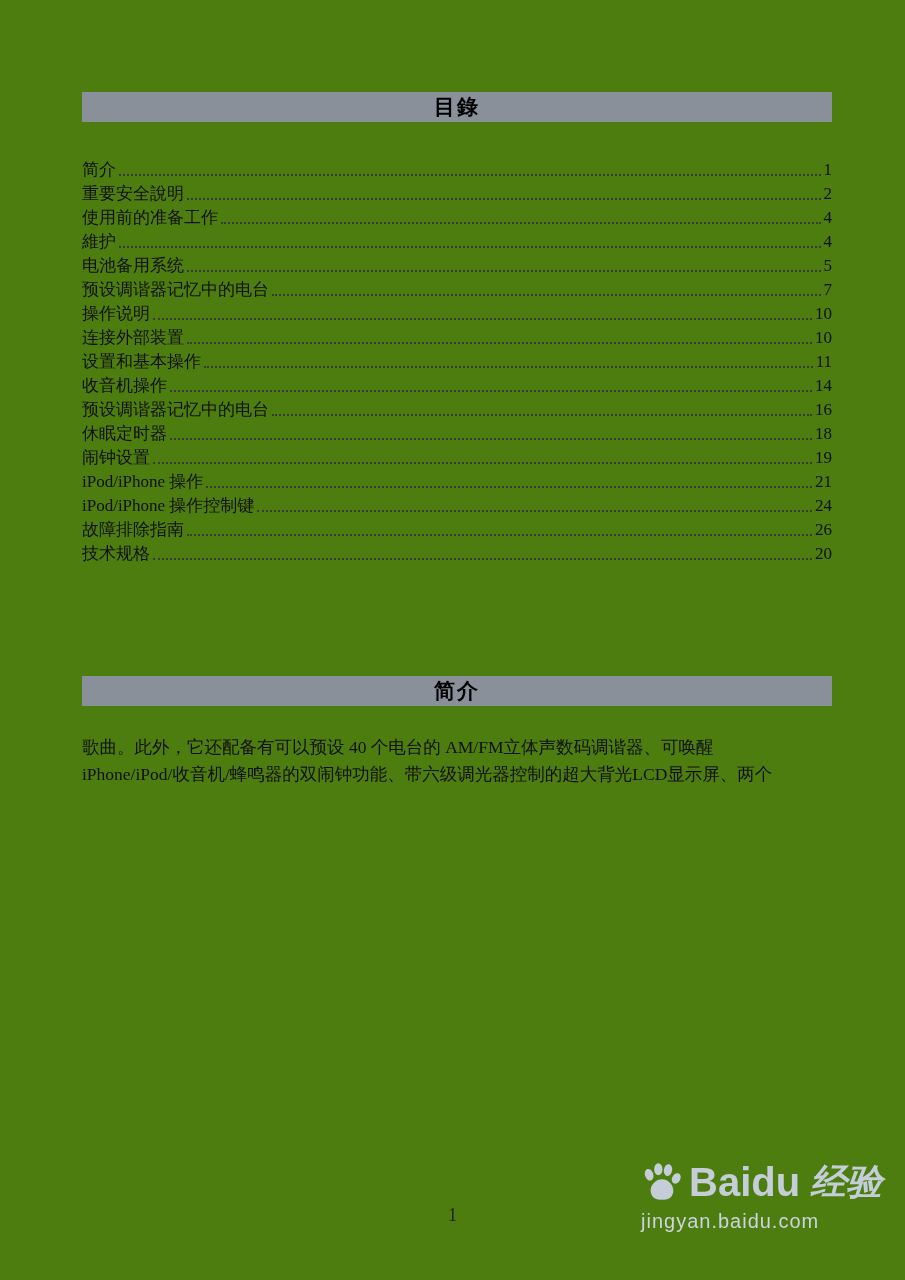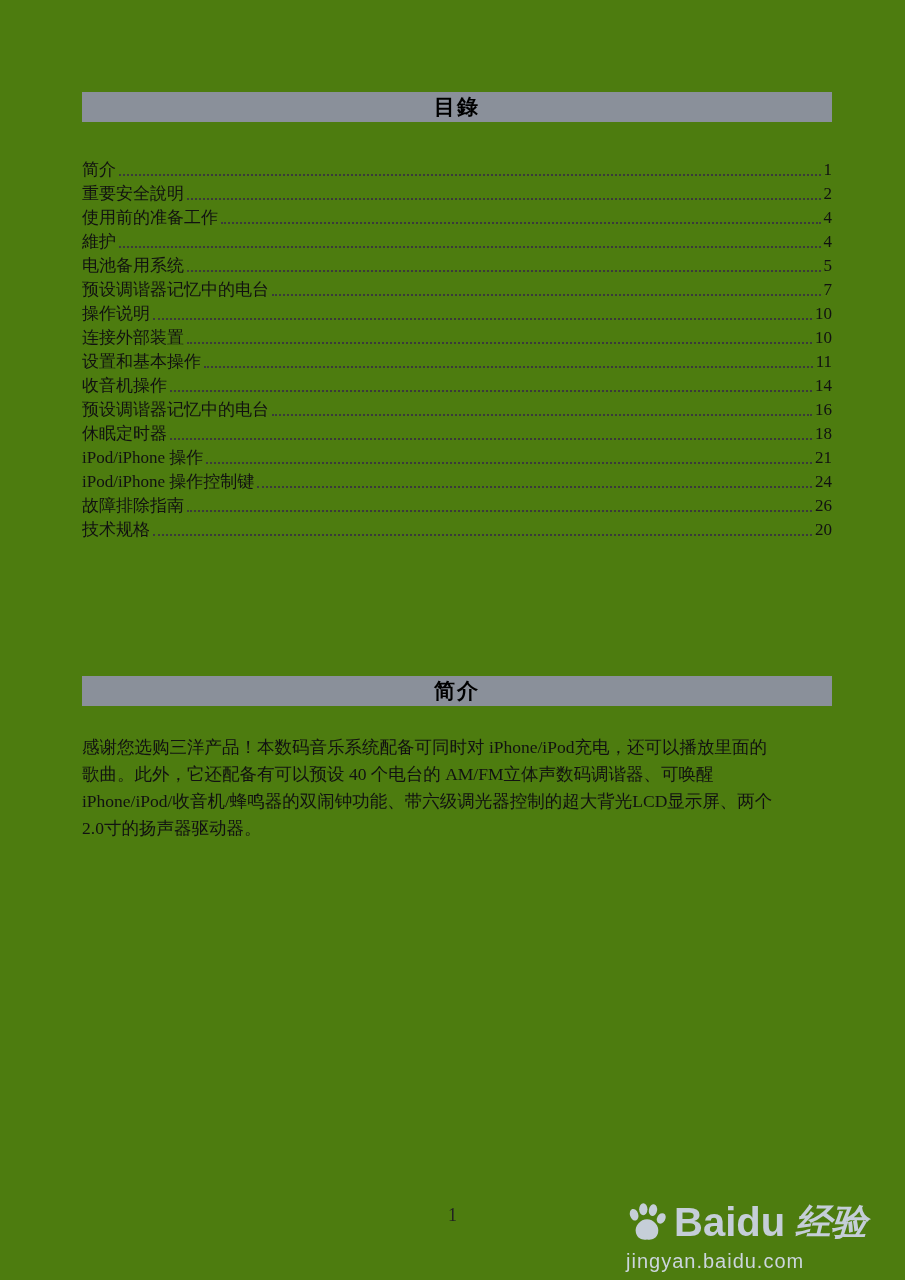--- a/index.html
+++ b/index.html
@@ -47,24 +47,23 @@
   .intro-line { line-height: 27px; white-space: nowrap; }
 
   
   .page-number {
     position: absolute; left: 0; top: 1205px; width: 905px;
     text-align: center; font-size: 18px; color: #222222;
   }
 
   
   .watermark {
-    position: absolute; left: 624px; top: 1158px;
+    position: absolute; left: 639px; top: 1158px;
     font-family: "Liberation Sans", sans-serif;
     user-select: none;
-    margin-top: 40px;
   }
   .wm-brand-row { display: flex; align-items: center; gap: 4px; }
   .paw-icon { width: 46px; height: 46px; display: block; }
   .wm-brand {
     font-size: 40px; font-weight: bold; letter-spacing: 0px;
   }
   .wm-suffix {
     font-size: 36px; font-weight: bold; margin-left: 6px; font-style: italic;
   }
   .wm-url {
@@ -148,20 +147,25 @@
     <span class="toc-leader"></span>
     <span class="toc-page">16</span>
   </div>
 
   <div class="toc-row">
     <span class="toc-title">休眠定时器</span>
     <span class="toc-leader"></span>
     <span class="toc-page">18</span>
   </div>
 
+  <div class="toc-row">
+    <span class="toc-title">闹钟设置</span>
+    <span class="toc-leader"></span>
+    <span class="toc-page">19</span>
+  </div>
 
   <div class="toc-row">
     <span class="toc-title">iPod/iPhone 操作</span>
     <span class="toc-leader"></span>
     <span class="toc-page">21</span>
   </div>
 
   <div class="toc-row">
     <span class="toc-title">iPod/iPhone 操作控制键</span>
     <span class="toc-leader"></span>
@@ -180,24 +184,22 @@
     <span class="toc-page">20</span>
   </div>
 
 </div>
 
   <div class="section-bar intro-bar" style="background: rgb(138, 144, 154);">
     <span class="bar-title">简介</span>
   </div>
 
   <div class="intro-text">
-      <div class="intro-line">感谢您选购三洋产品！本数码音乐系统配备可同时对 iPhone/iPod充电，还可以播放里面的</div>
       <div class="intro-line">歌曲。此外，它还配备有可以预设 40 个电台的 AM/FM立体声数码调谐器、可唤醒</div>
       <div class="intro-line">iPhone/iPod/收音机/蜂鸣器的双闹钟功能、带六级调光器控制的超大背光LCD显示屏、两个</div>
-      <div class="intro-line">2.0寸的扬声器驱动器。</div>
     </div>
 
   <div class="page-number">1</div>
 
   <div class="watermark">
     <div class="wm-brand-row">
       <svg class="paw-icon" viewBox="0 0 100 100" aria-hidden="true" style="color: rgb(197, 206, 216);">
         <g fill="currentColor">
           <ellipse cx="22" cy="32" rx="9" ry="13" transform="rotate(-18 22 32)"></ellipse>
           <ellipse cx="42" cy="20" rx="9" ry="13"></ellipse>

